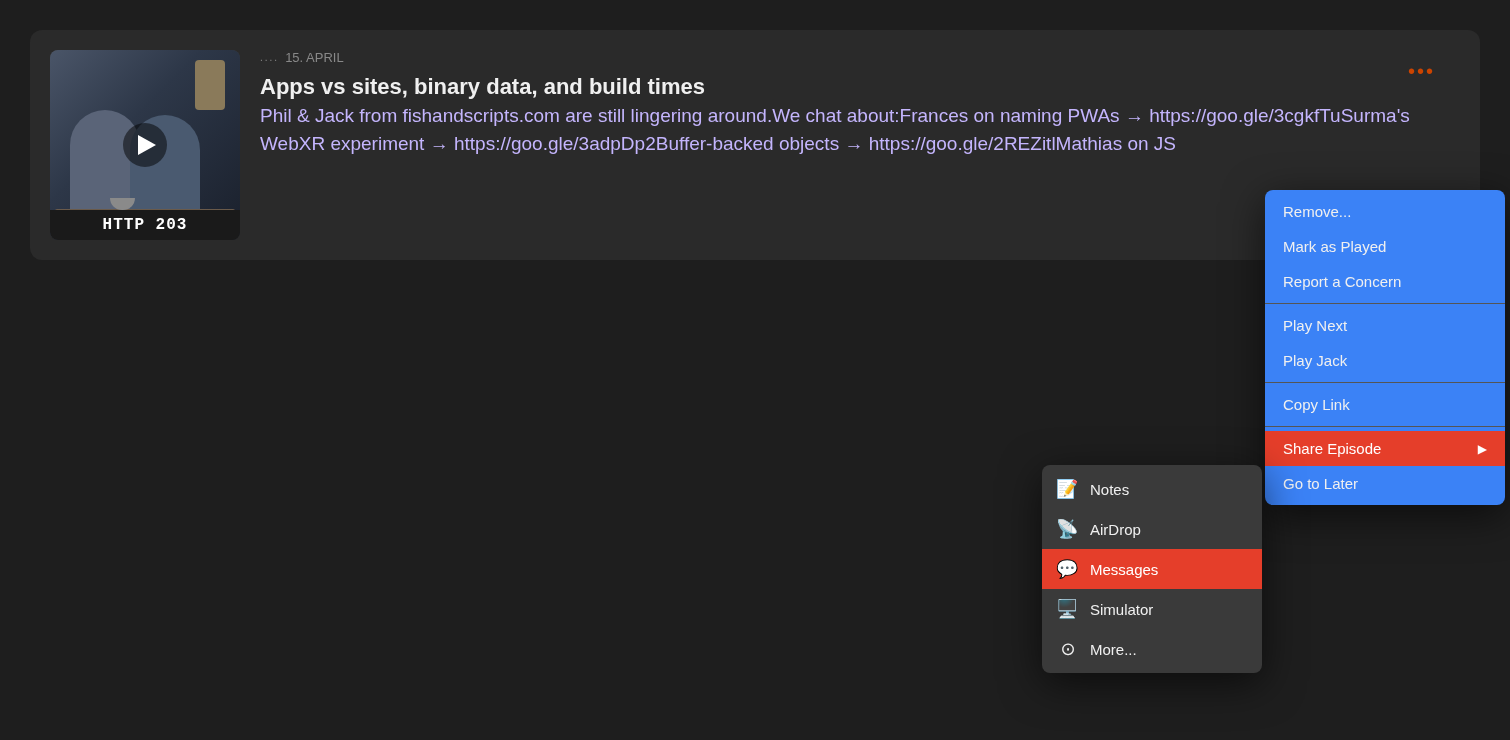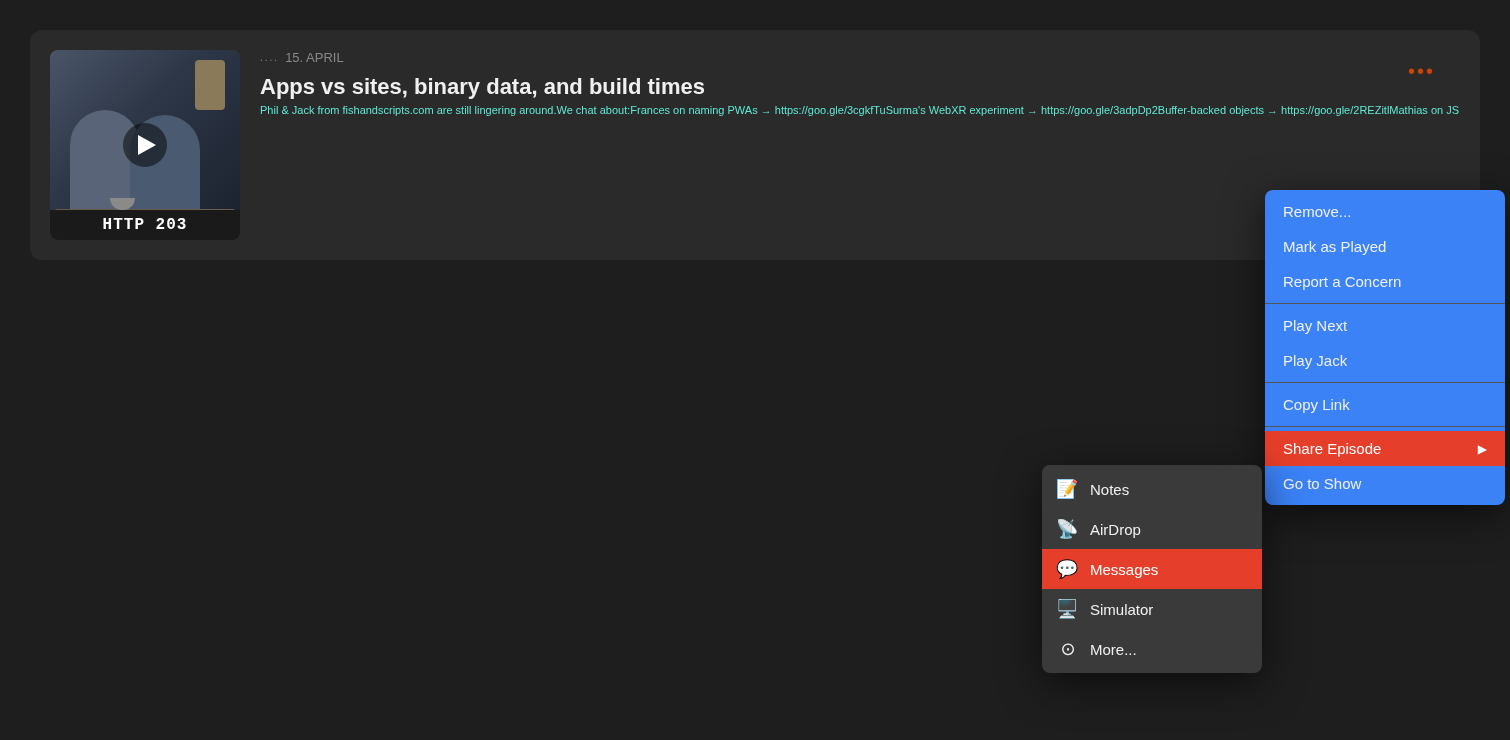--- a/index.html
+++ b/index.html
@@ -143,22 +143,22 @@
     }
 
     .episode-title {
       color: #f0f0f0;
       font-size: 22px;
       font-weight: 600;
       line-height: 1.3;
     }
 
     .episode-description {
-      color: #5eead4;
-      font-size: 11px;
+      color: #c4b5fd;
+      font-size: 19px;
       line-height: 1.5;
       display: -webkit-box;
       -webkit-line-clamp: 3;
       -webkit-box-orient: vertical;
       overflow: hidden;
     }
 
     .more-button {
       position: absolute;
       top: 30px;
@@ -317,21 +317,21 @@
     <div class="menu-divider"></div>
     <div class="menu-item">
       <span>Copy Link</span>
     </div>
     <div class="menu-divider"></div>
     <div class="menu-item highlighted">
       <span>Share Episode</span>
       <span class="chevron-right">▶</span>
     </div>
     <div class="menu-item">
-      <span>Go to Show</span>
+      <span>Go to Later</span>
     </div>
   </div>
 
   <div class="context-menu-sub">
     <div class="menu-item-sub">
       <span class="item-icon">📝</span>
       <span>Notes</span>
     </div>
     <div class="menu-item-sub">
       <span class="item-icon">📡</span>

